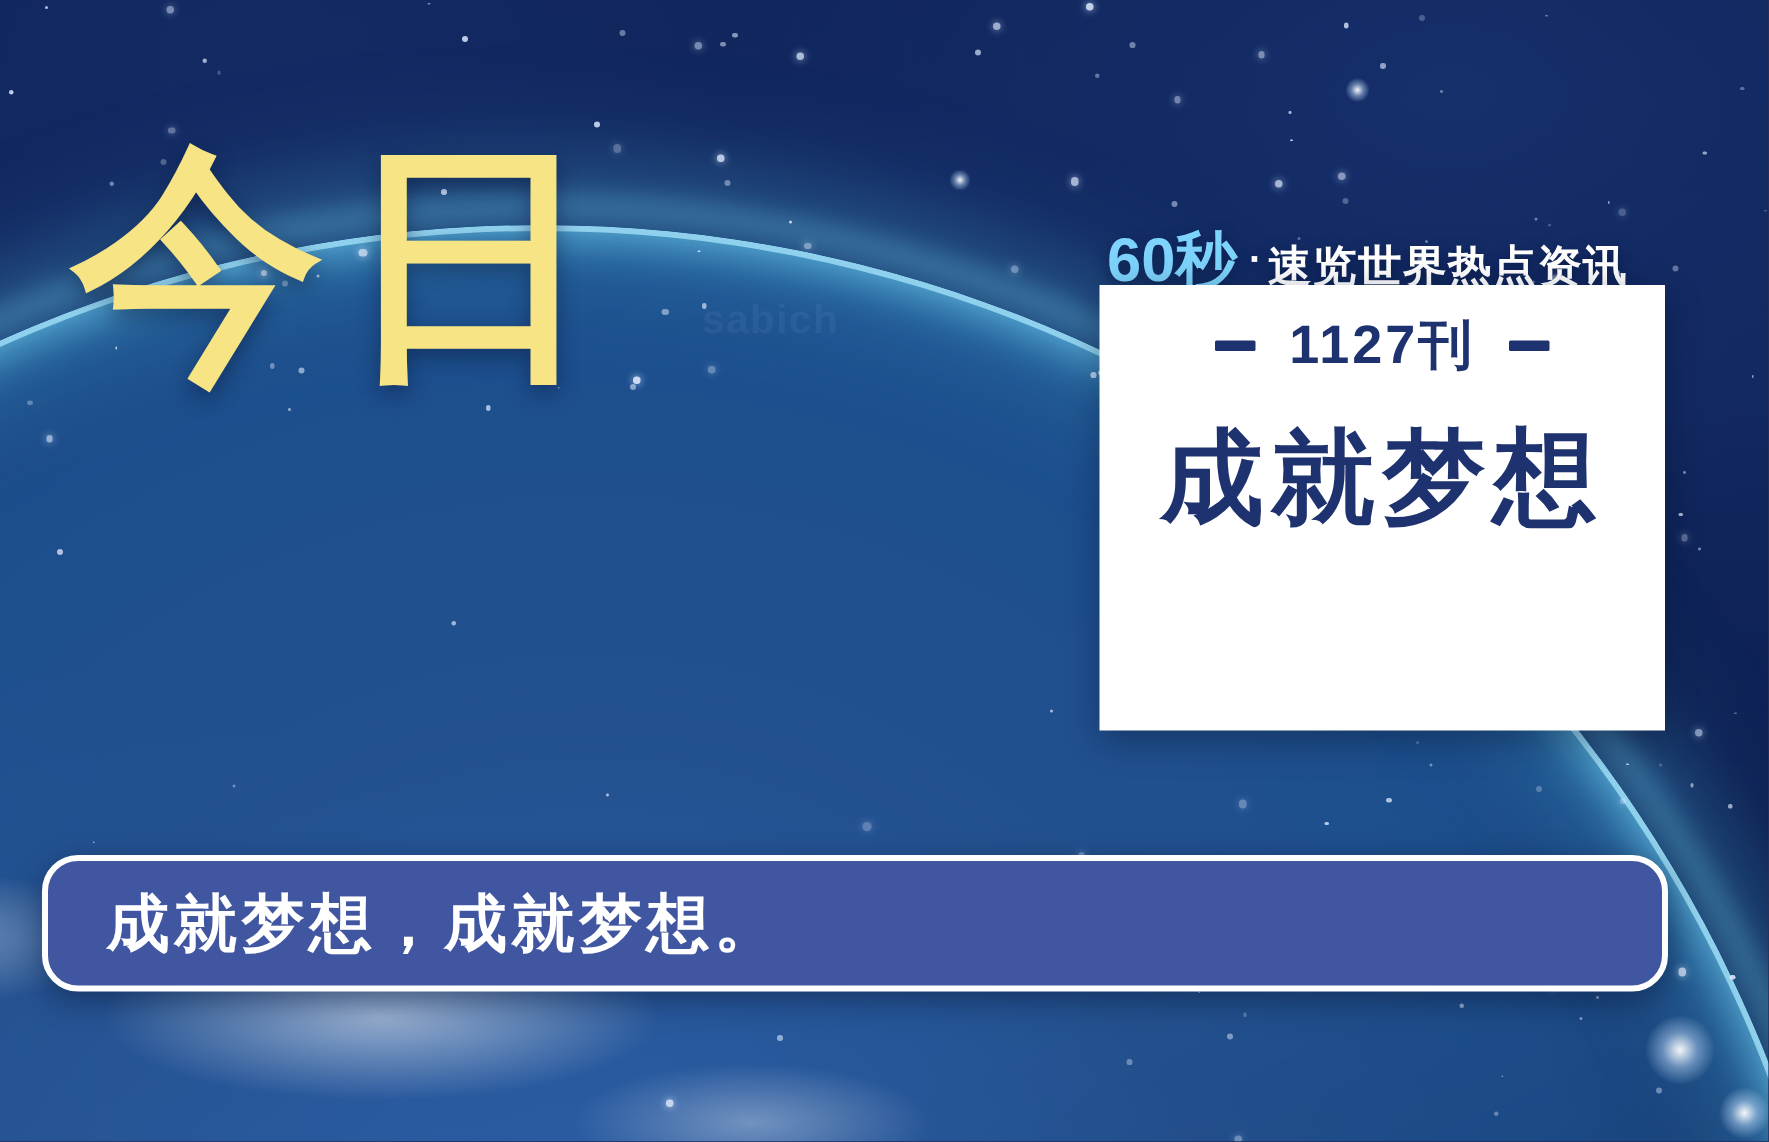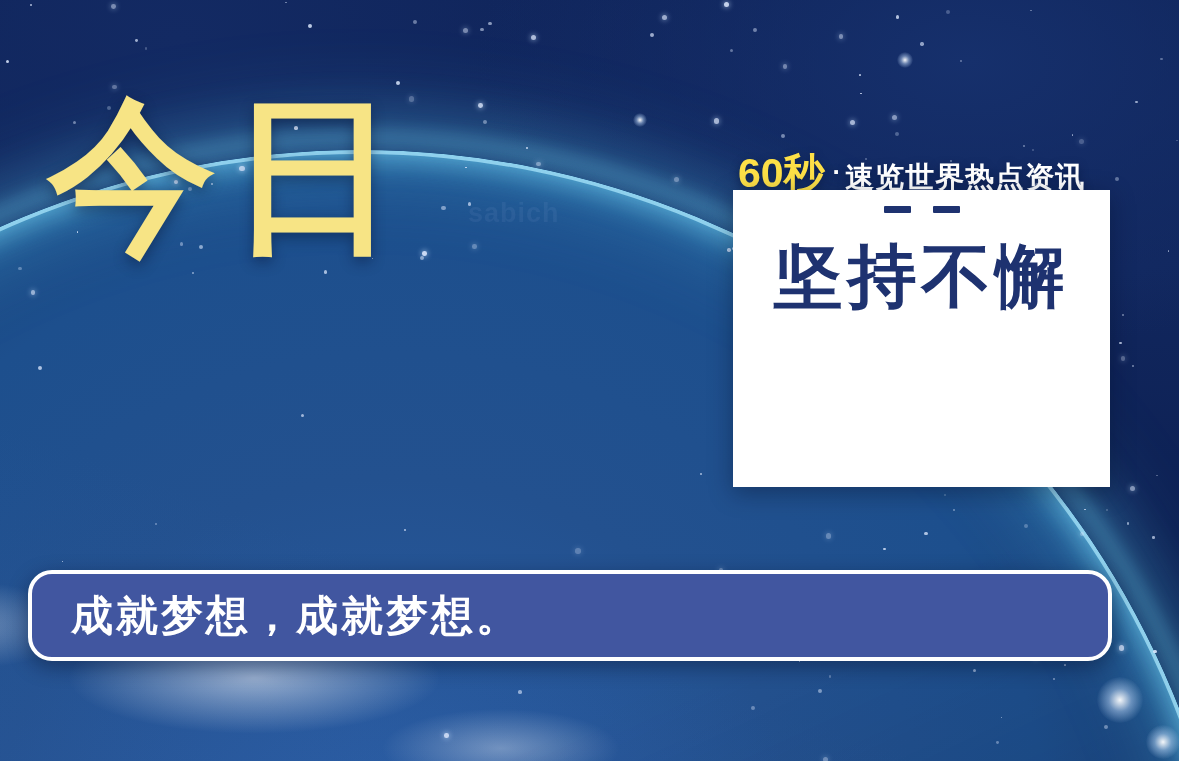--- a/index.html
+++ b/index.html
@@ -155,21 +155,21 @@
     box-shadow:0 2px 10px rgba(4,14,42,0.35);
   }
 
   
   .tagline {
     position:absolute; left:738px; top:146px;
     white-space:nowrap;
     text-shadow:0 3px 9px rgba(6,18,52,0.55);
   }
   .tag-60 {
-    font-size:41px; font-weight:bold; color:#fde047;
+    font-size:41px; font-weight:bold; color:#7dd3fc;
     letter-spacing:0px;
   }
   .tag-dot {
     font-size:26px; font-weight:bold; color:#ffffff;
     padding:0 4px 0 8px; position:relative; top:-6px;
   }
   .tag-rest {
     font-size:29px; font-weight:bold; color:#ffffff;
     letter-spacing:1px;
   }
@@ -414,22 +414,23 @@
   </div>
 
 
   <div class="tagline">
     <span class="tag-60">60秒</span><span class="tag-dot">·</span><span class="tag-rest">速览世界热点资讯</span>
   </div>
 
   <div class="info-card">
     <div class="card-issue">
       <span class="dash"></span>
+      <span>1127刊</span>
       <span class="dash"></span>
     </div>
-    <div class="card-lunar">坚持不懈</div>
+    <div class="card-lunar">成就梦想</div>
   </div>
 
   <div class="banner">
     <div class="banner-text">成就梦想，成就梦想。</div>
   </div>
 
 </div>
 
 </body></html>

